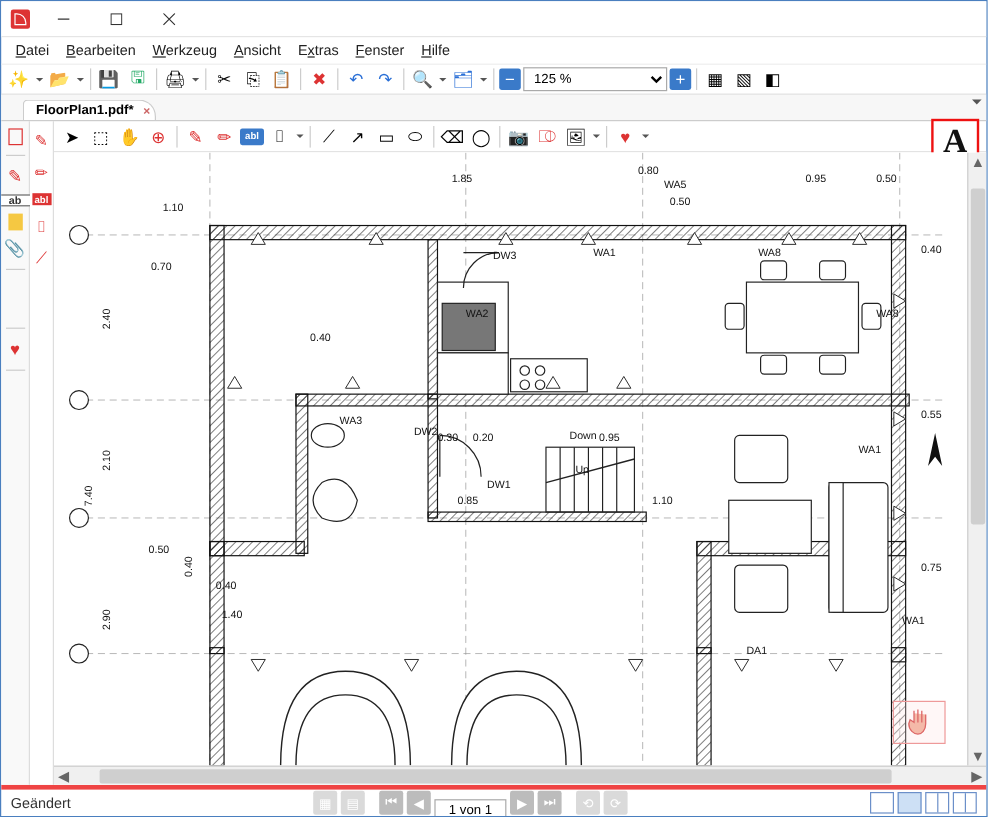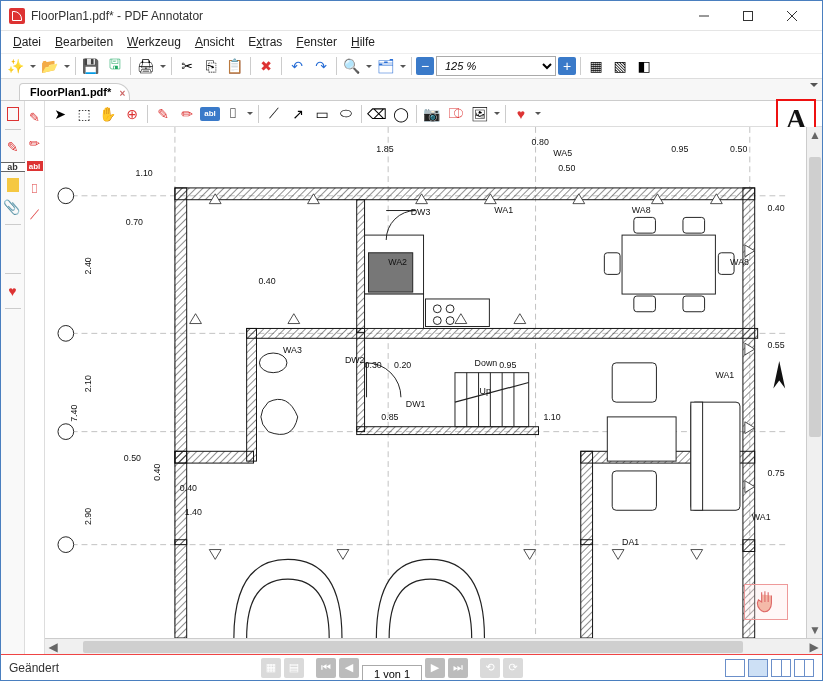--- a/index.html
+++ b/index.html
@@ -17,21 +17,21 @@
 .menubar { height: 22px; display: flex; align-items: center; padding: 0 6px; gap: 2px; }
 .menubar .menu { padding: 2px 6px; cursor: pointer; color: #222; }
 .menubar .menu u { text-decoration: underline; }
 
 
 .toolbar-main { height: 26px; display: flex; align-items: center; padding: 2px 4px; gap: 2px; border-top: 1px solid #eee; border-bottom: 1px solid #ddd; }
 .tb-btn { width: 22px; height: 22px; display: flex; align-items: center; justify-content: center; cursor: pointer; border-radius: 2px; font-size: 14px; }
 .tb-sep { width: 1px; height: 18px; background: #ccc; margin: 0 2px; }
 .tb-dd { width: 8px; display: flex; align-items: center; justify-content: center; cursor: pointer; }
 .tb-dd::after { content: ""; border: 3px solid transparent; border-top-color: #555; margin-top: 3px; }
-.zoom-select { width: 120px; height: 20px; border: 1px solid #aaa; background: #fff; font-size: 11px; padding: 0 4px; font-style: italic; }
+.zoom-select { width: 120px; height: 20px; border: 1px solid #aaa; background: #fff; font-size: 11px; padding: 0 4px; }
 
 
 .tabstrip { height: 22px; background: #f7f7f7; border-bottom: 1px solid #ccc; display: flex; align-items: flex-end; padding-left: 18px; position: relative; }
 .tab { background: #fff; border: 1px solid #ccc; border-bottom: none; border-radius: 4px 14px 0 0; padding: 2px 18px 2px 10px; font-size: 11px; font-weight: bold; position: relative; }
 .tab .x { position: absolute; right: 4px; top: 4px; color: #c66; font-size: 10px; }
 .tabstrip .end-dd { position: absolute; right: 4px; top: 4px; cursor: pointer; }
 .tabstrip .end-dd::after { content: ""; border: 4px solid transparent; border-top-color: #555; display: block; }
 
 
 .content-row { display: flex; height: calc(100% - 30px - 22px - 26px - 22px - 26px); }
@@ -68,39 +68,38 @@
 .viewport .vscroll .ar.u { top: 0; } .viewport .vscroll .ar.d { bottom: 0; }
 
 .page { position: absolute; left: 0; top: 0; right: 16px; bottom: 16px; background: #fff; }
 .pan-cursor { position: absolute; right: 18px; bottom: 18px; width: 44px; height: 36px; border: 1px solid #e99; background: rgba(255,230,230,0.3); display: flex; align-items: center; justify-content: center; }
 .pan-cursor svg { width: 26px; height: 26px; }
 
 .dimtxt { font: 9px Arial; fill: #111; }
 .dimlabel { font: 9px Arial; fill: #111; }
 
 
-.statusbar { height: 26px; border-top: 1px solid #ef4444; display: flex; align-items: center; padding: 0 8px; gap: 6px; justify-content: center; }
+.statusbar { height: 26px; border-top: 4px solid #ef4444; display: flex; align-items: center; padding: 0 8px; gap: 6px; justify-content: center; }
 .statusbar .status { flex: 0 0 auto; color: #333; }
 .statusbar .spacer { flex: 1; }
 .statusbar .nav { display: flex; align-items: center; gap: 3px; }
 .statusbar .sb-btn { width: 20px; height: 20px; background: #bcbcbc; border-radius: 2px; display: flex; align-items: center; justify-content: center; color: #fff; font-size: 11px; cursor: pointer; }
 .statusbar .sb-btn.disabled { background: #dadada; color: #fff; }
 .statusbar .page-in { width: 60px; height: 18px; border: 1px solid #aaa; text-align: center; font-size: 11px; margin-top: 12px; }
 .statusbar .views { display: flex; gap: 3px; }
 .statusbar .view-btn { width: 20px; height: 18px; border: 1px solid #6b8fc9; display: flex; cursor: pointer; background: #fff; }
 .statusbar .view-btn.active { background: #cde0f5; }
 .statusbar .view-btn span { flex: 1; border-right: 1px solid #6b8fc9; }
 .statusbar .view-btn span:last-child { border-right: none; }
 </style>
 </head>
 <body>
 
 <div class="titlebar">
   <div class="app-icon"></div>
-  <div class="title">FloorPlan1.pdf* - PDF Annotator</div>
   <div class="win-btn">
       <svg viewBox="0 0 10 10">
         <path d="M0 5h10" stroke="#333" stroke-width="1"></path>
       </svg>
     </div>
   <div class="win-btn">
       <svg viewBox="0 0 10 10">
         <rect x="0.5" y="0.5" width="9" height="9" fill="none" stroke="#333"></rect>
       </svg>
     </div>

